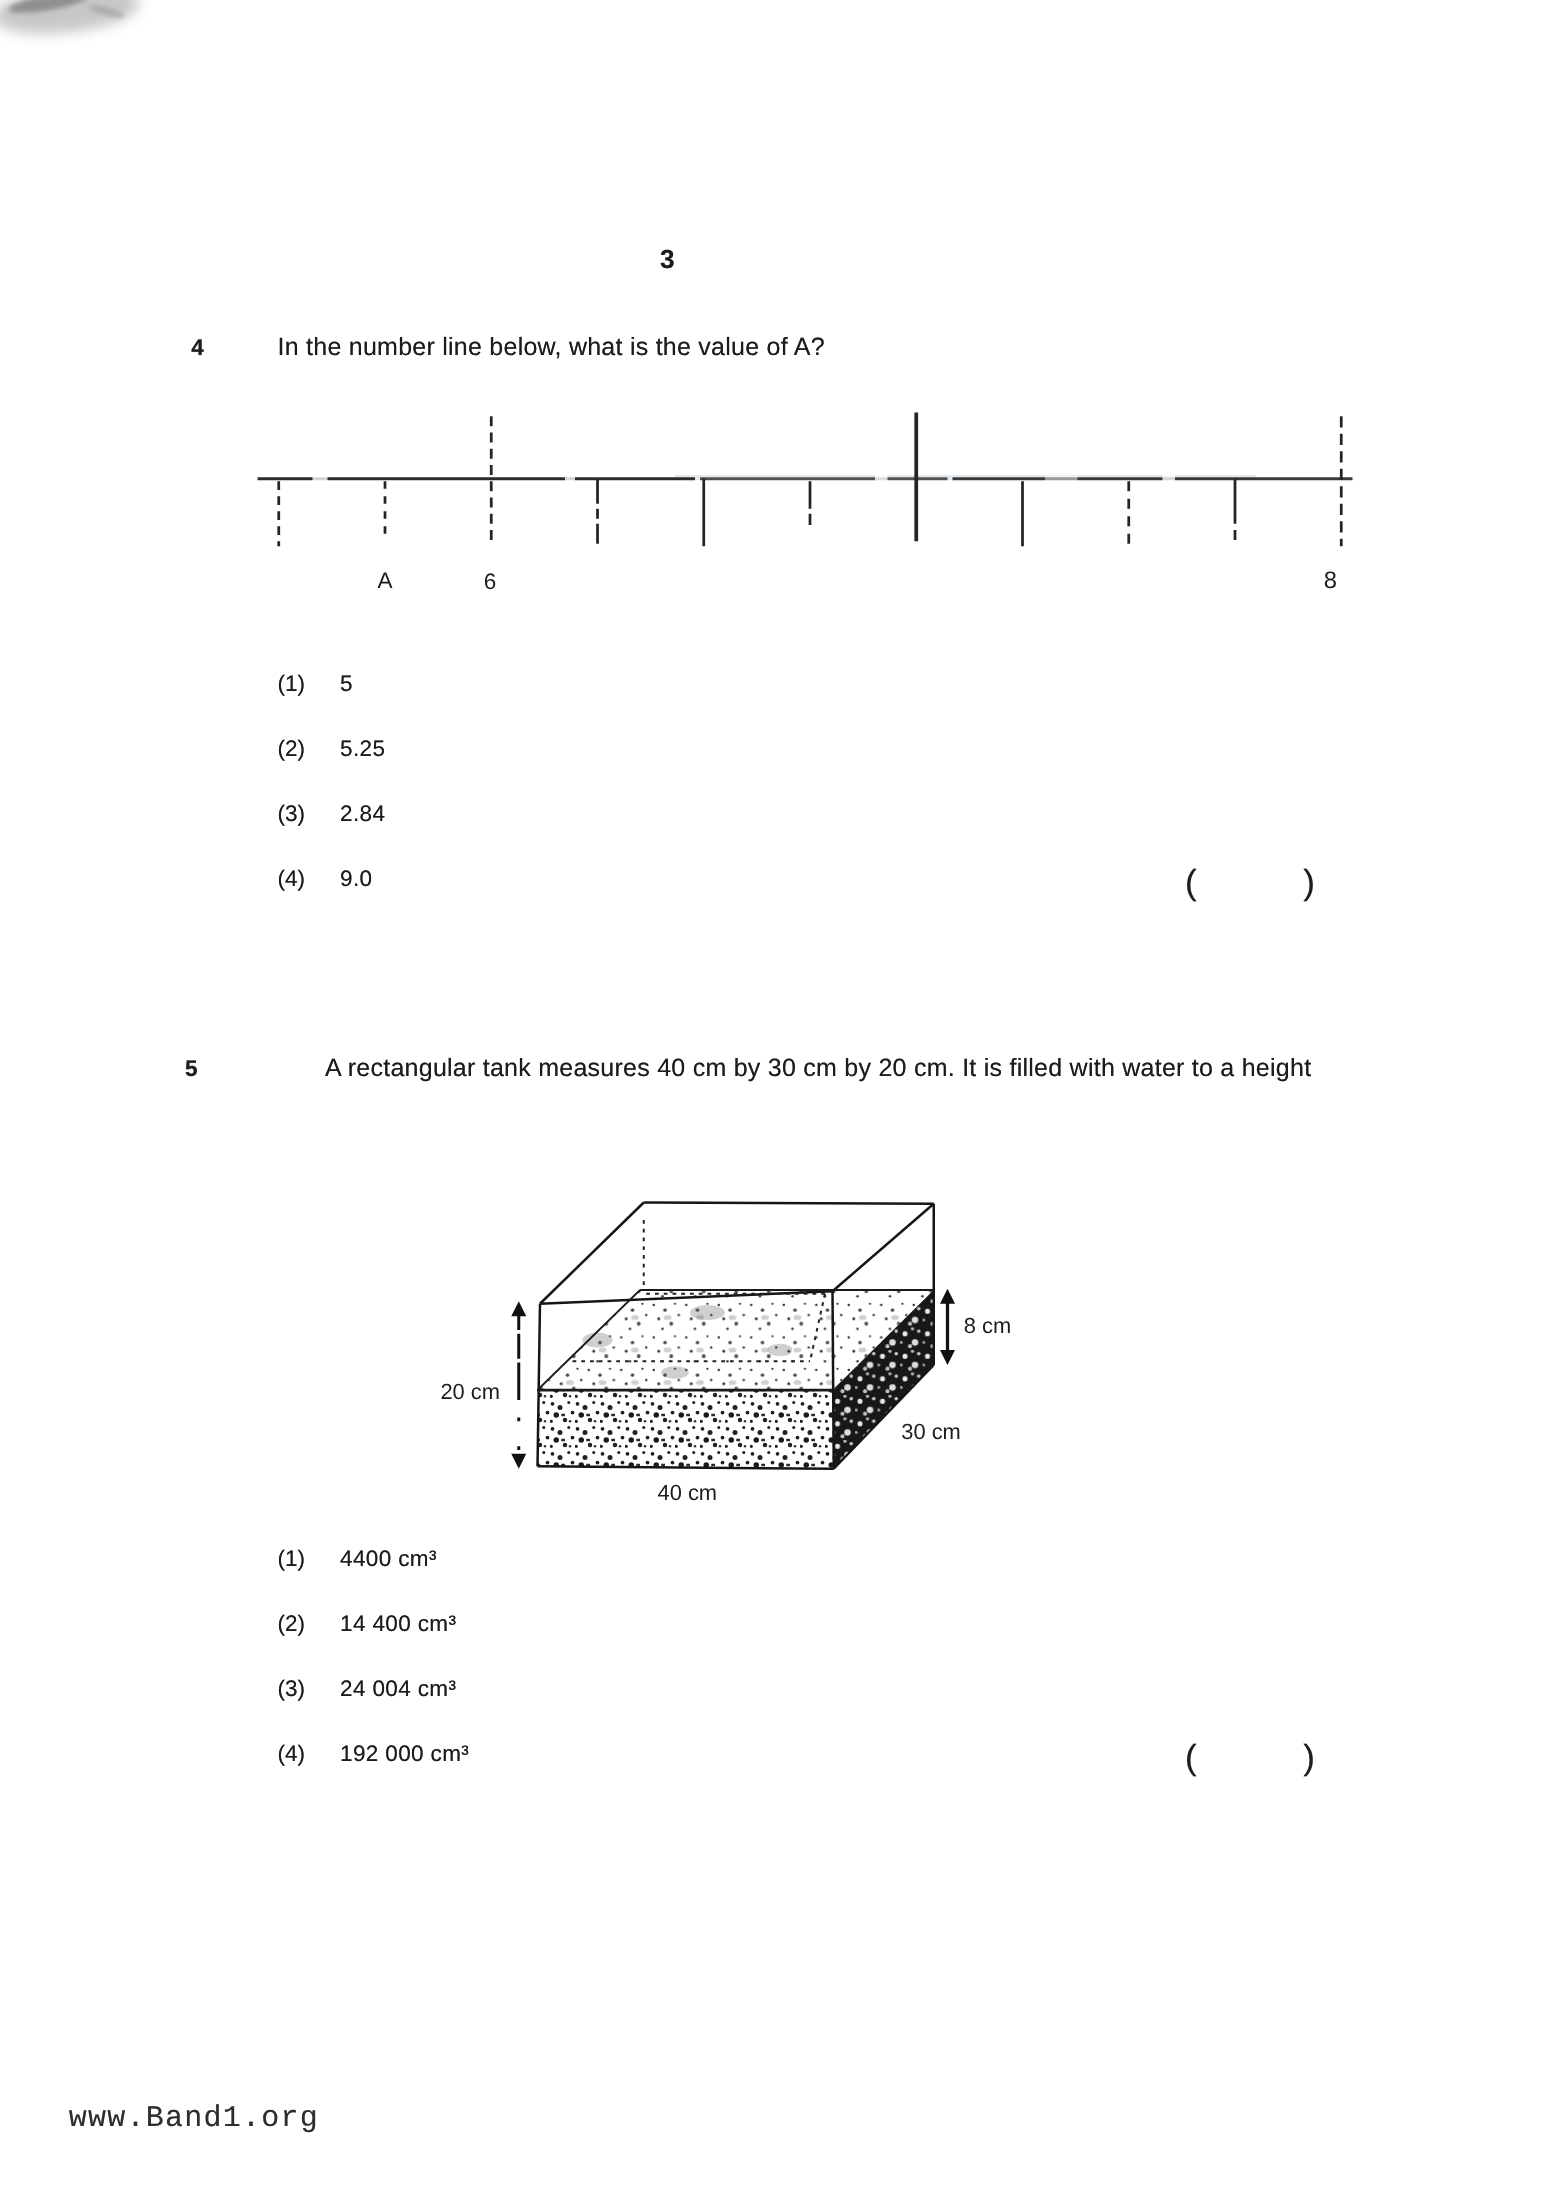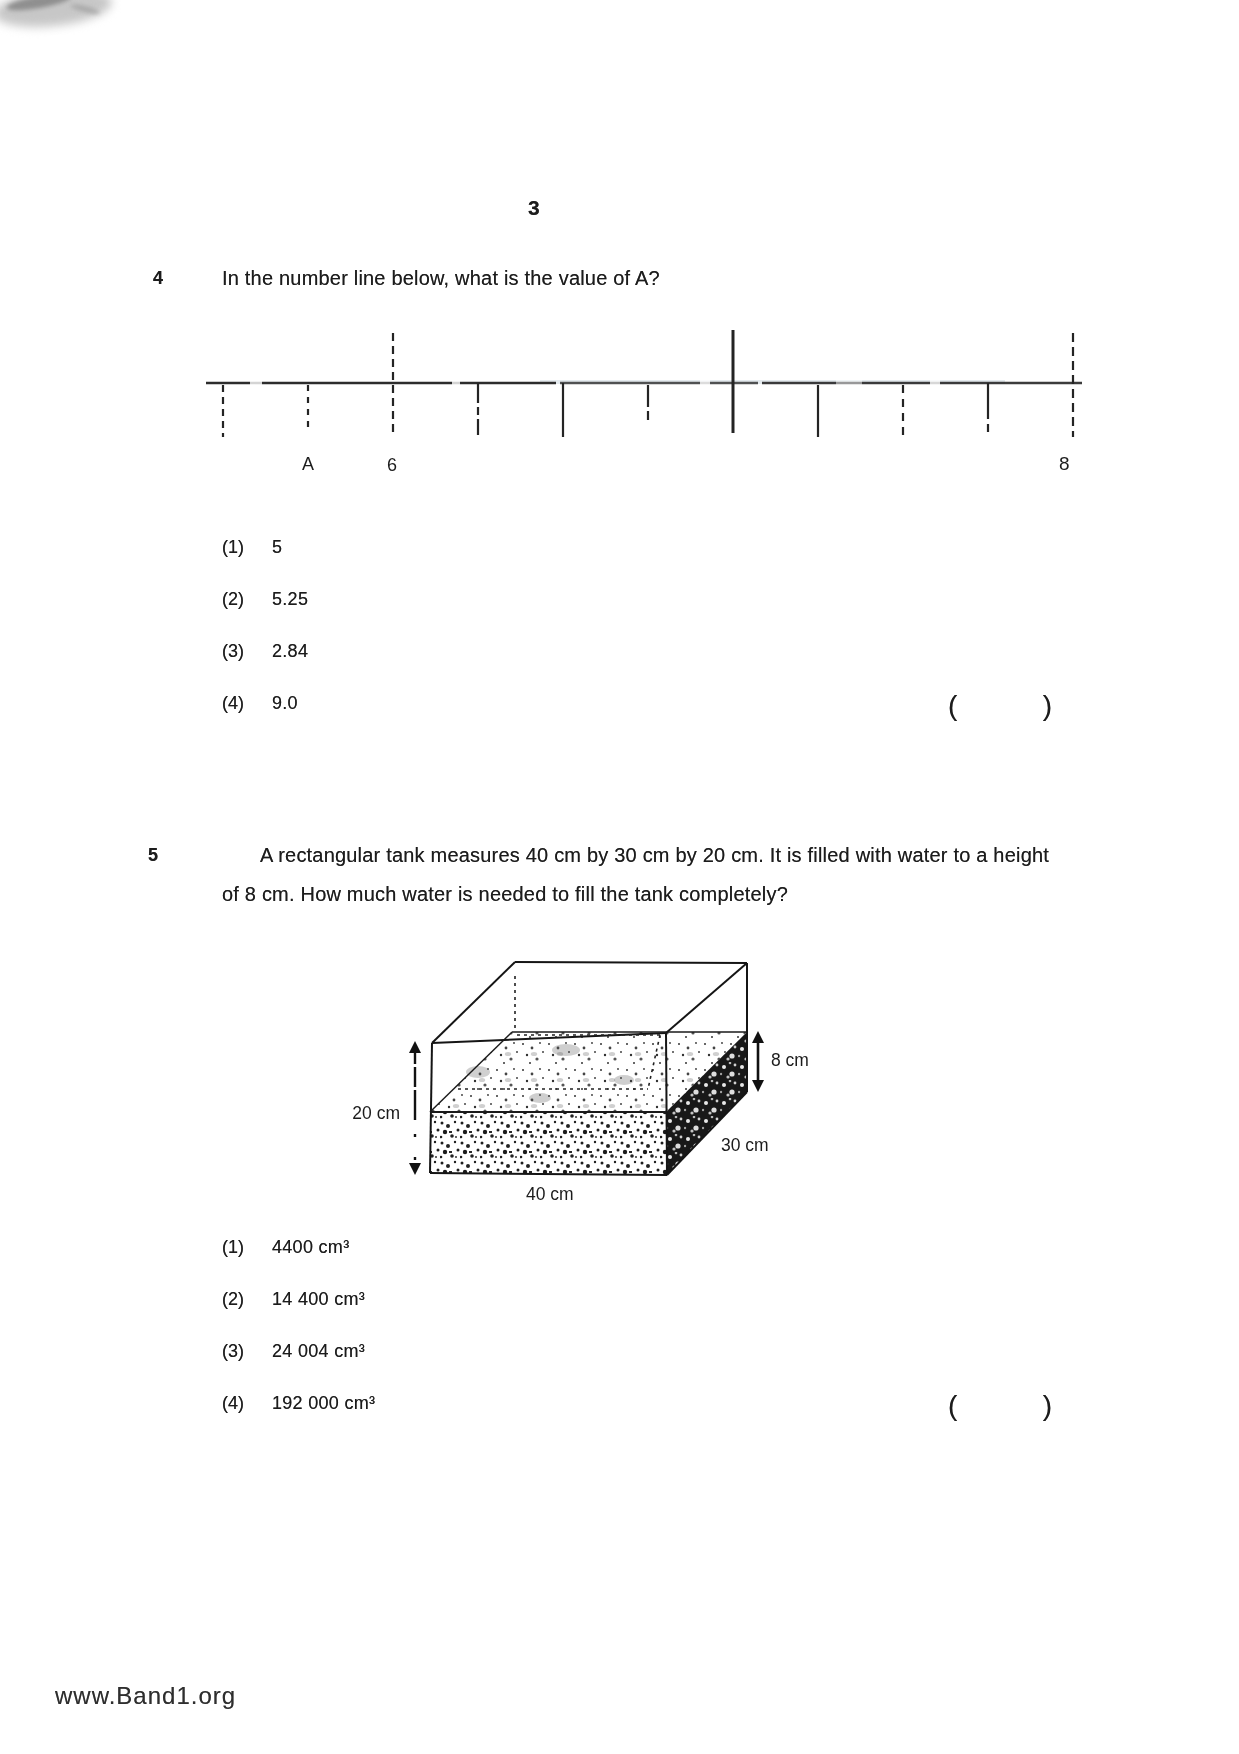--- a/index.html
+++ b/index.html
@@ -12,21 +12,21 @@
   .page-num{position:absolute;left:528px;top:196px;font-size:21px;font-weight:700;
        text-shadow:0 0 .5px rgba(0,0,0,.6);}
   .qnum{position:absolute;font-size:18px;font-weight:700;text-shadow:0 0 .6px rgba(0,0,0,.6);}
   .options{position:absolute;}
   .opt-row{display:flex;margin-bottom:34px;font-size:18px;line-height:18px;
        text-shadow:0 0 .5px rgba(20,20,20,.65);}
   .opt-key{width:50px;}
   .opt-val{letter-spacing:.3px;}
   .answer-brackets{position:absolute;display:flex;width:104px;justify-content:space-between;
        font-size:28px;line-height:30px;font-weight:400;text-shadow:0 0 .6px rgba(0,0,0,.55);}
-  .footer{position:absolute;left:55px;top:1682px;font-family:Liberation Sans, sans-serif;
+  .footer{position:absolute;left:55px;top:1682px;font-family:Liberation Mono, monospace;
        font-size:24px;color:#2e2e2e;letter-spacing:1px;text-shadow:0 0 .5px rgba(0,0,0,.4);}
   .smudge{position:absolute;border-radius:50%;}
   .s1{left:-6px;top:-10px;width:118px;height:36px;background:#c7c7c7;filter:blur(5px);transform:rotate(-6deg);}
   .s2{left:6px;top:-4px;width:66px;height:12px;background:#8f8f8f;filter:blur(2px);transform:rotate(-10deg);}
   .s3{left:70px;top:6px;width:30px;height:6px;background:#aaa;filter:blur(2px);transform:rotate(14deg);}
   svg text{font-family:"Liberation Sans",sans-serif;fill:#1c1c1c;}
 </style>
 </head>
 <body>
 
@@ -97,21 +97,20 @@
     </div>
   </div>
 
   <div class="answer-brackets" style="left:948px;top:691px;">
     <span>(</span>
     <span>)</span>
   </div>
 
   <div class="qnum" style="left:148px;top:845px;">5</div>
   <div class="txt" style="left:222px;top:845px;margin-left:38px;">A rectangular tank measures 40 cm by 30 cm by 20 cm. It is filled with water to a height</div>
-  <div class="txt" style="left:222px;top:884px;">of 8 cm. How much water is needed to fill the tank completely?</div>
 
   <svg style="position:absolute;left:295px;top:925px;" width="575" height="315" viewBox="295 925 575 315">
     <defs>
       <pattern id="speckLight" width="26" height="26" patternUnits="userSpaceOnUse">
         <circle cx="3" cy="4" r="1" fill="#333"></circle>
         <circle cx="12" cy="8" r="1.4" fill="#444"></circle>
         <circle cx="20" cy="3" r="0.9" fill="#333"></circle>
         <circle cx="7" cy="15" r="1.2" fill="#2f2f2f"></circle>
         <circle cx="17" cy="19" r="1.6" fill="#555"></circle>
         <circle cx="23" cy="12" r="1" fill="#444"></circle>

